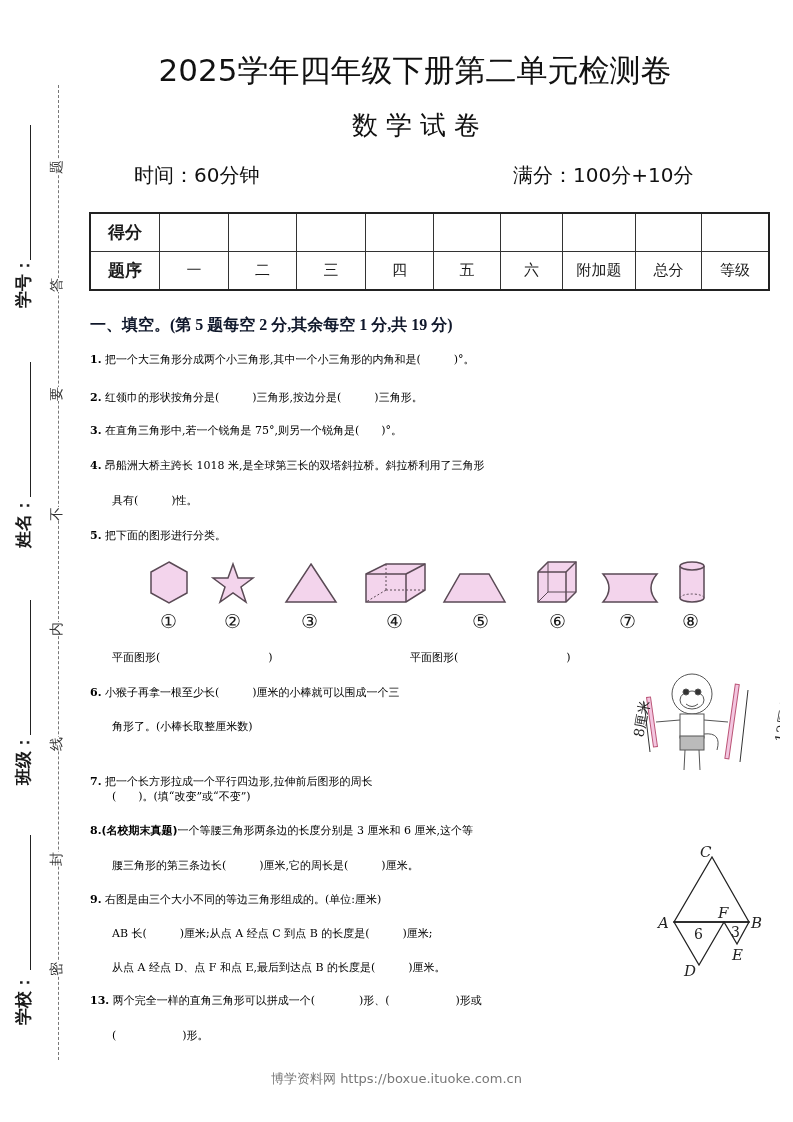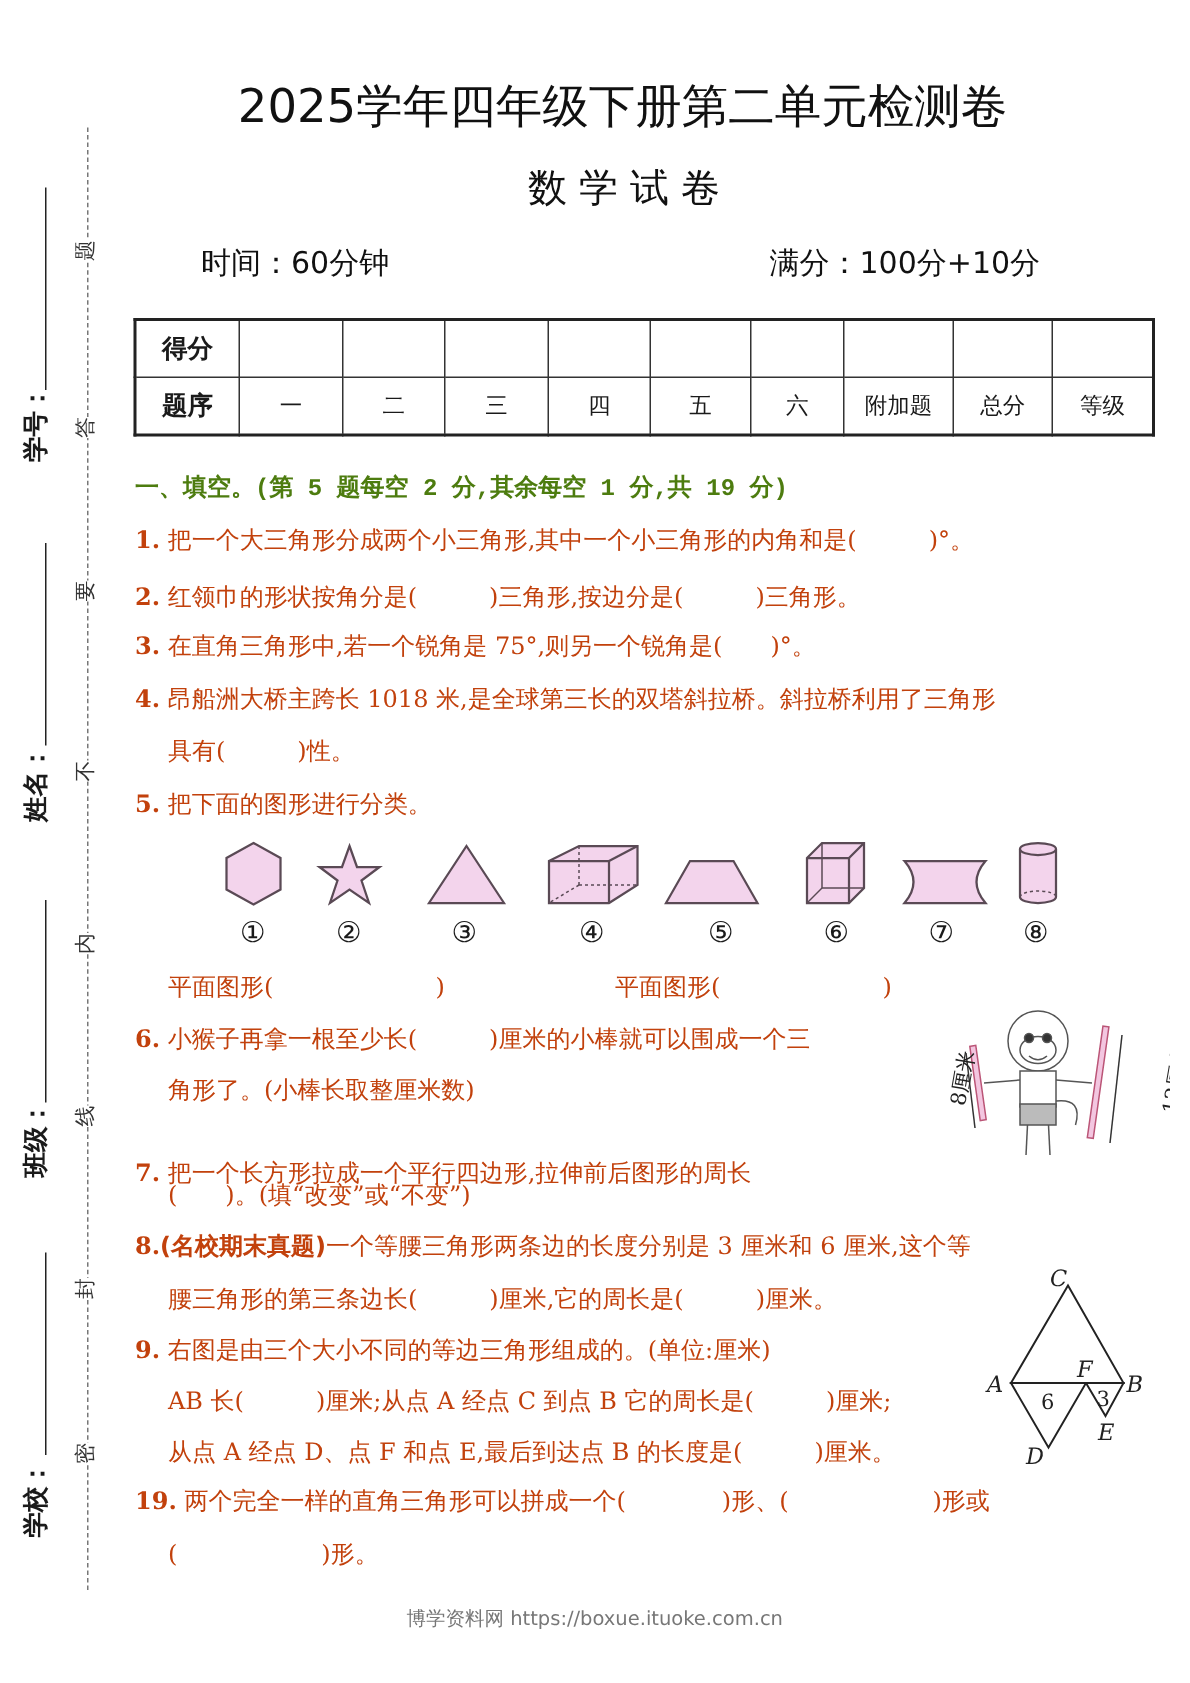--- a/index.html
+++ b/index.html
@@ -7,22 +7,22 @@
          font-family: "DejaVu Serif", "Liberation Serif", serif; color: #1a1a1a; }
   .abs { position: absolute; }
   .title { left: 0; width: 830px; top: 50px; text-align: center; font-family: "DejaVu Sans", "Liberation Sans", sans-serif;
            font-size: 31px; letter-spacing: 0px; color: #111; }
   .subtitle { left: 0; width: 840px; top: 108px; text-align: center; font-family: "DejaVu Sans", "Liberation Sans", sans-serif;
            font-size: 26px; letter-spacing: 8px; color: #111; }
   .meta { top: 162px; font-family: "DejaVu Sans", "Liberation Sans", sans-serif; font-size: 20px; color: #111; }
   table.score { position: absolute; left: 89px; top: 212px; border-collapse: collapse; border: 2px solid #222; }
   table.score td { border: 1px solid #333; height: 37px; text-align: center; font-size: 15px; padding: 0; }
   table.score td.hdr { font-family: "DejaVu Sans", "Liberation Sans", sans-serif; font-size: 17px; font-weight: bold; }
-  .section { left: 90px; top: 315px; font-family: Liberation Mono, monospace; font-size: 16px; color: #4d7c0f; font-weight: bold; }
-  .q { left: 90px; font-size: 16px; line-height: 20px; white-space: nowrap; color: #c2410c; }
+  .section { left: 90px; top: 315px; font-family: Liberation Serif, serif; font-size: 16px; color: #0f172a; font-weight: bold; }
+  .q { left: 90px; font-size: 11px; line-height: 20px; white-space: nowrap; color: #000000; }
   .q .num { font-weight: bold; }
   .q .indent { padding-left: 22px; }
   .side-label { font-family: "DejaVu Sans", "Liberation Sans", sans-serif; font-size: 17px; font-weight: bold; transform: rotate(-90deg); transform-origin: left top; white-space: nowrap; }
   .side-line { position: absolute; left: 30px; width: 1px; background: #222; }
   .dash-line { position: absolute; left: 58px; top: 85px; height: 975px; border-left: 1.5px dashed #777; }
   .side-char { position: absolute; left: 50px; font-size: 14px; background: #fff; transform: rotate(-90deg); color: #333; }
   .footer { left: 0; width: 793px; top: 1070px; text-align: center; font-family: "DejaVu Sans", "Liberation Sans", sans-serif; font-size: 13px; color: #777; }
   .circ { position: absolute; top: 610px; font-size: 19px; }
 </style>
 </head>
@@ -191,21 +191,21 @@
   <span class="num">8.</span><span class="num" style="font-family:'DejaVu Sans','Liberation Sans',sans-serif;">(名校期末真题)</span><span>一个等腰三角形两条边的长度分别是 3 厘米和 6 厘米,这个等</span>
 </div>
 <div class="abs q" style="top:856px;">
   <span class="indent">腰三角形的第三条边长(　　　)厘米,它的周长是(　　　)厘米。</span>
 </div>
 
 <div class="abs q" style="top:890px;">
   <span class="num">9.</span> <span>右图是由三个大小不同的等边三角形组成的。(单位:厘米)</span>
 </div>
 <div class="abs q" style="top:924px;">
-  <span class="indent">AB 长(　　　)厘米;从点 A 经点 C 到点 B 它的周长是(　　　)厘米;</span>
+  <span class="indent">AB 长(　　　)厘米;从点 A 经点 C 到点 B 的长度是(　　　)厘米;</span>
 </div>
 <div class="abs q" style="top:958px;">
   <span class="indent">从点 A 经点 D、点 F 和点 E,最后到达点 B 的长度是(　　　)厘米。</span>
 </div>
 
 <svg class="abs" style="left:652px;top:842px;" width="128" height="138">
   <g stroke="#222" stroke-width="1.3" fill="none">
     <polygon points="22,80 60,15 97,80"></polygon>
     <polygon points="22,80 47,123 72,80"></polygon>
     <polygon points="72,80 85,102 97,80"></polygon>
@@ -218,19 +218,19 @@
     <text x="32" y="134">D</text>
     <text x="80" y="118">E</text>
   </g>
   <g font-family="DejaVu Serif, serif" font-size="14" fill="#222">
     <text x="42" y="97">6</text>
     <text x="79" y="95">3</text>
   </g>
 </svg>
 
 <div class="abs q" style="top:991px;">
-  <span class="num">19.</span> <span>两个完全一样的直角三角形可以拼成一个(　　　　)形、(　　　　　　)形或</span>
+  <span class="num">13.</span> <span>两个完全一样的直角三角形可以拼成一个(　　　　)形、(　　　　　　)形或</span>
 </div>
 <div class="abs q" style="top:1026px;">
   <span class="indent">(　　　　　　)形。</span>
 </div>
 
 <div class="abs footer">博学资料网 https://boxue.ituoke.com.cn</div>
 
 </body></html>

